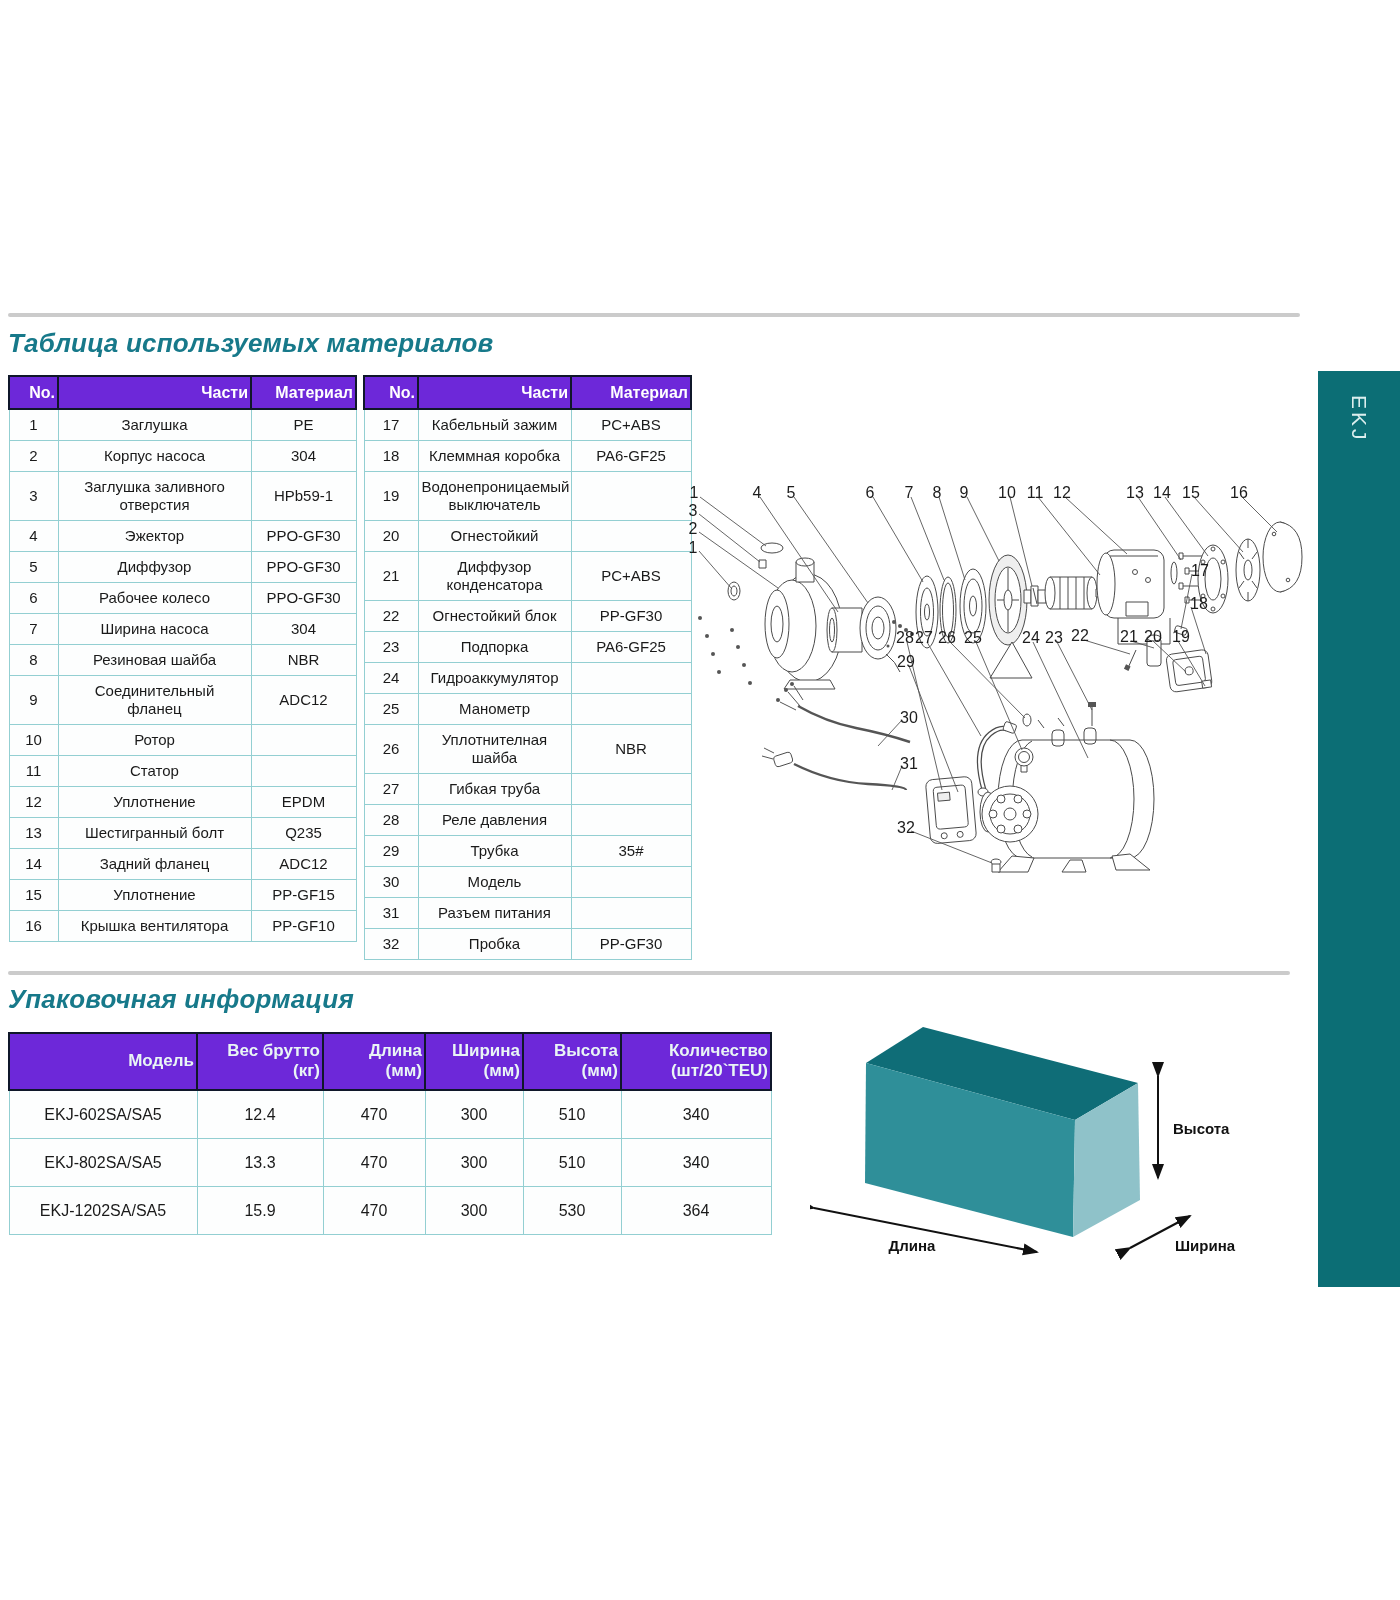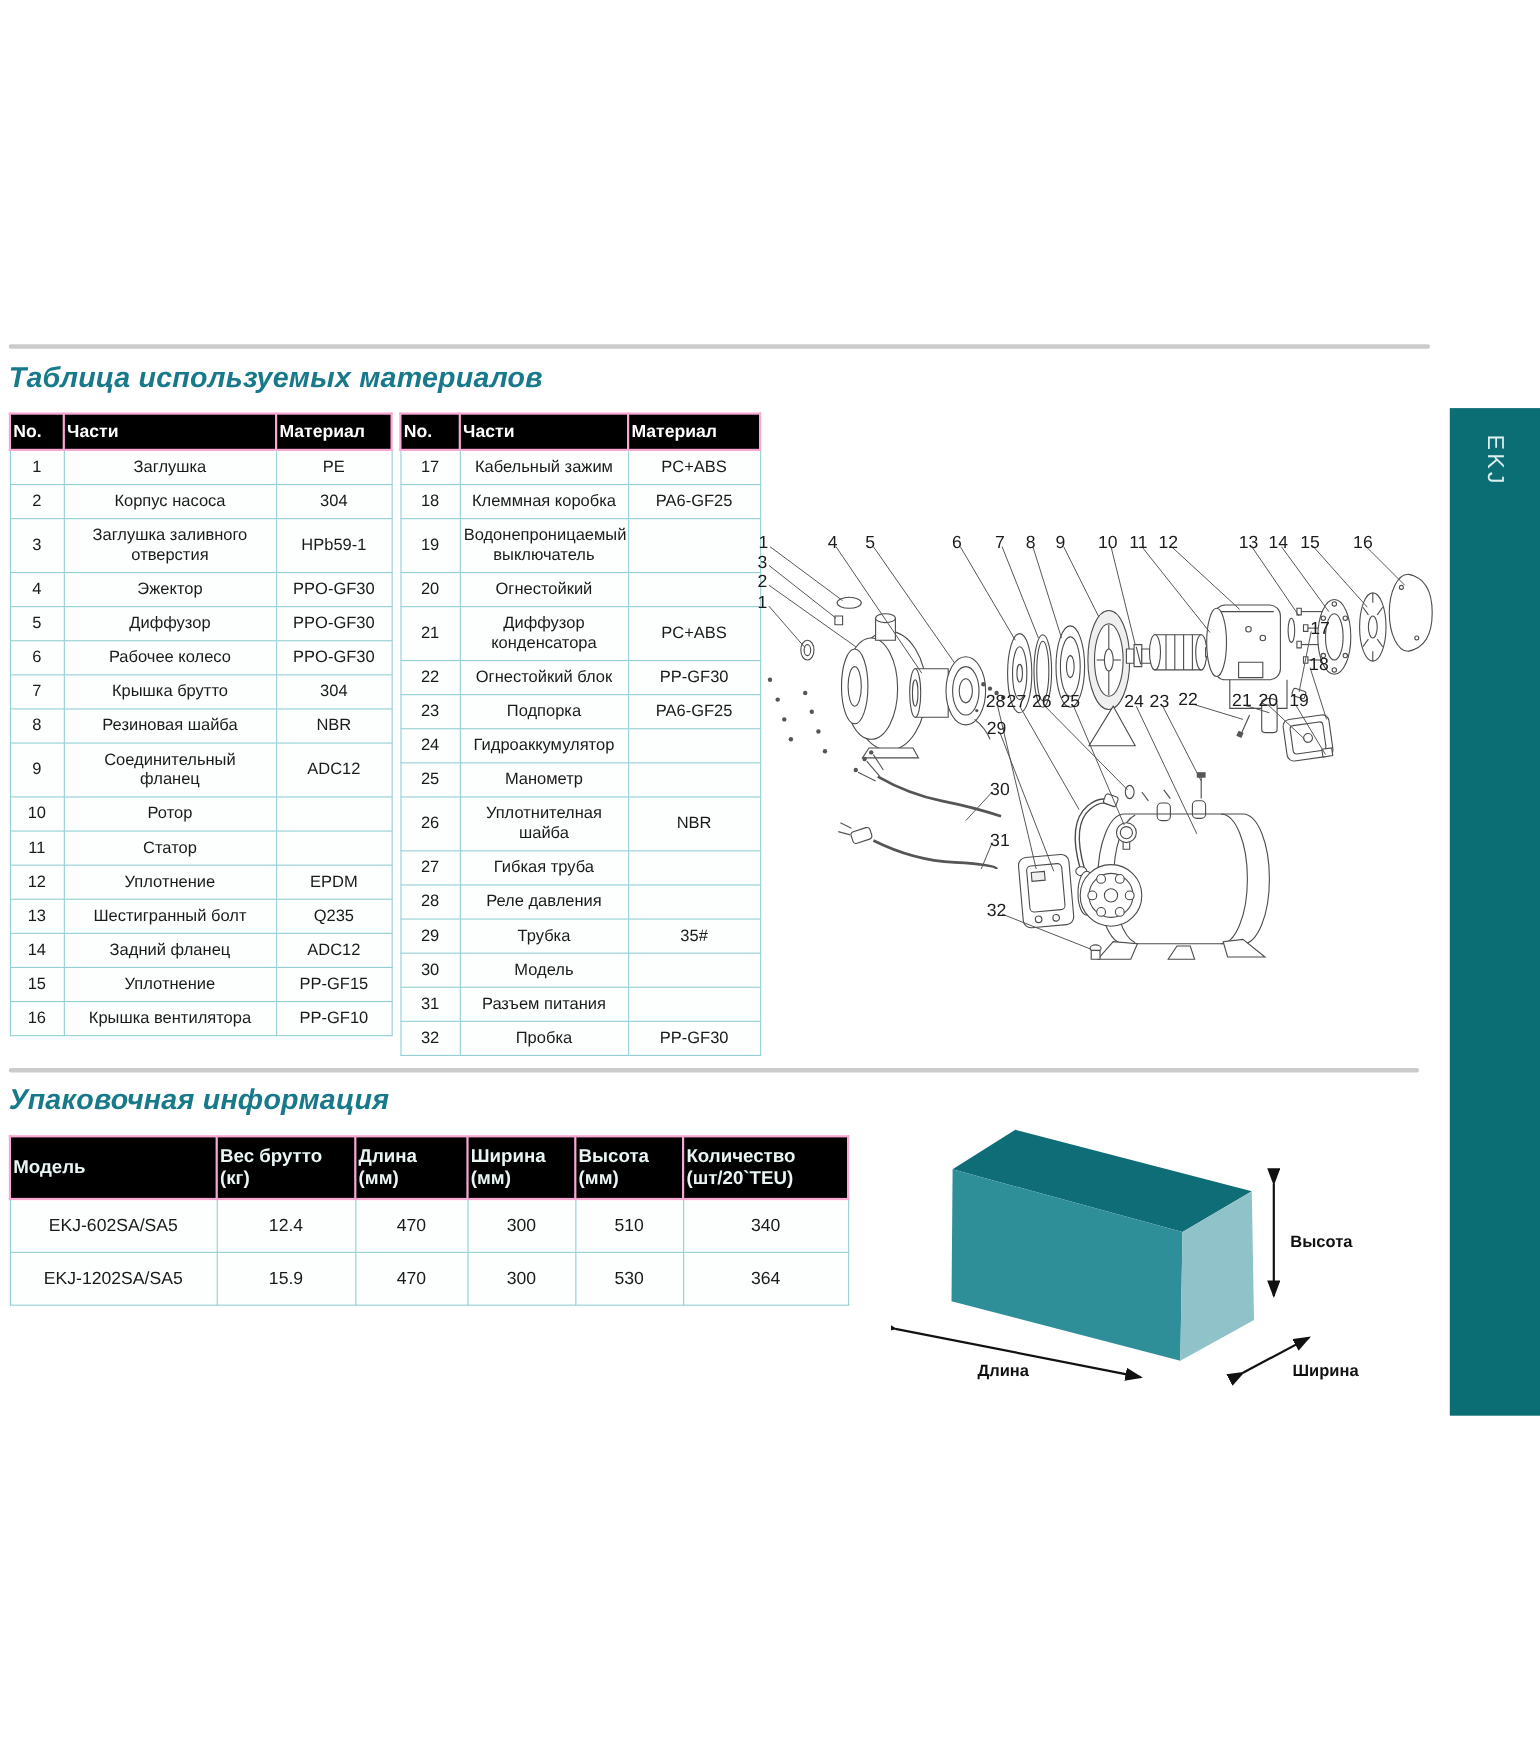--- a/index.html
+++ b/index.html
@@ -16,22 +16,22 @@
     position:absolute;margin:0;font-size:26px;font-weight:700;color:#17798a;
     letter-spacing:0.2px;
     font-style:italic;
   }
   #title-materials{top:328px;left:8px;}
   #title-packing{top:984px;left:8px;}
 
   
   table{border-collapse:collapse;table-layout:fixed;}
   th{
-    background:#000000;color:#ffffff;font-weight:700;font-size:16px;
-    border:2px solid #f9a8d4;padding:6px 2px;text-align:left;vertical-align:middle;
+    background:#6d28d9;color:#ffffff;font-weight:700;font-size:16px;
+    border:2px solid #0f172a;padding:6px 2px;text-align:right;vertical-align:middle;
     white-space:pre-line;line-height:1.2;
   }
   td{
     border:1px solid #93cfd2;background:#fdfefe;font-size:15px;line-height:1.2;
     text-align:center;vertical-align:middle;padding:6px 3px;white-space:pre-line;
   }
   .materials-table{position:absolute;top:375px;}
   #materials-left{left:8px;width:347px;}
   #materials-right{left:363px;width:327px;}
 
@@ -110,21 +110,21 @@
         <td>Диффузор</td>
         <td>PPO-GF30</td>
       </tr>
       <tr>
         <td>6</td>
         <td>Рабочее колесо</td>
         <td>PPO-GF30</td>
       </tr>
       <tr>
         <td>7</td>
-        <td>Крышка брутто</td>
+        <td>Ширина насоса</td>
         <td>304</td>
       </tr>
       <tr>
         <td>8</td>
         <td>Резиновая шайба</td>
         <td>NBR</td>
       </tr>
       <tr>
         <td>9</td>
         <td>Соединительный
@@ -612,20 +612,28 @@
   <tbody>
       <tr>
         <td>EKJ-602SA/SA5</td>
         <td>12.4</td>
         <td>470</td>
         <td>300</td>
         <td>510</td>
         <td>340</td>
       </tr>
       <tr>
+        <td>EKJ-802SA/SA5</td>
+        <td>13.3</td>
+        <td>470</td>
+        <td>300</td>
+        <td>510</td>
+        <td>340</td>
+      </tr>
+      <tr>
         <td>EKJ-1202SA/SA5</td>
         <td>15.9</td>
         <td>470</td>
         <td>300</td>
         <td>530</td>
         <td>364</td>
       </tr>
     </tbody>
 </table>
 

